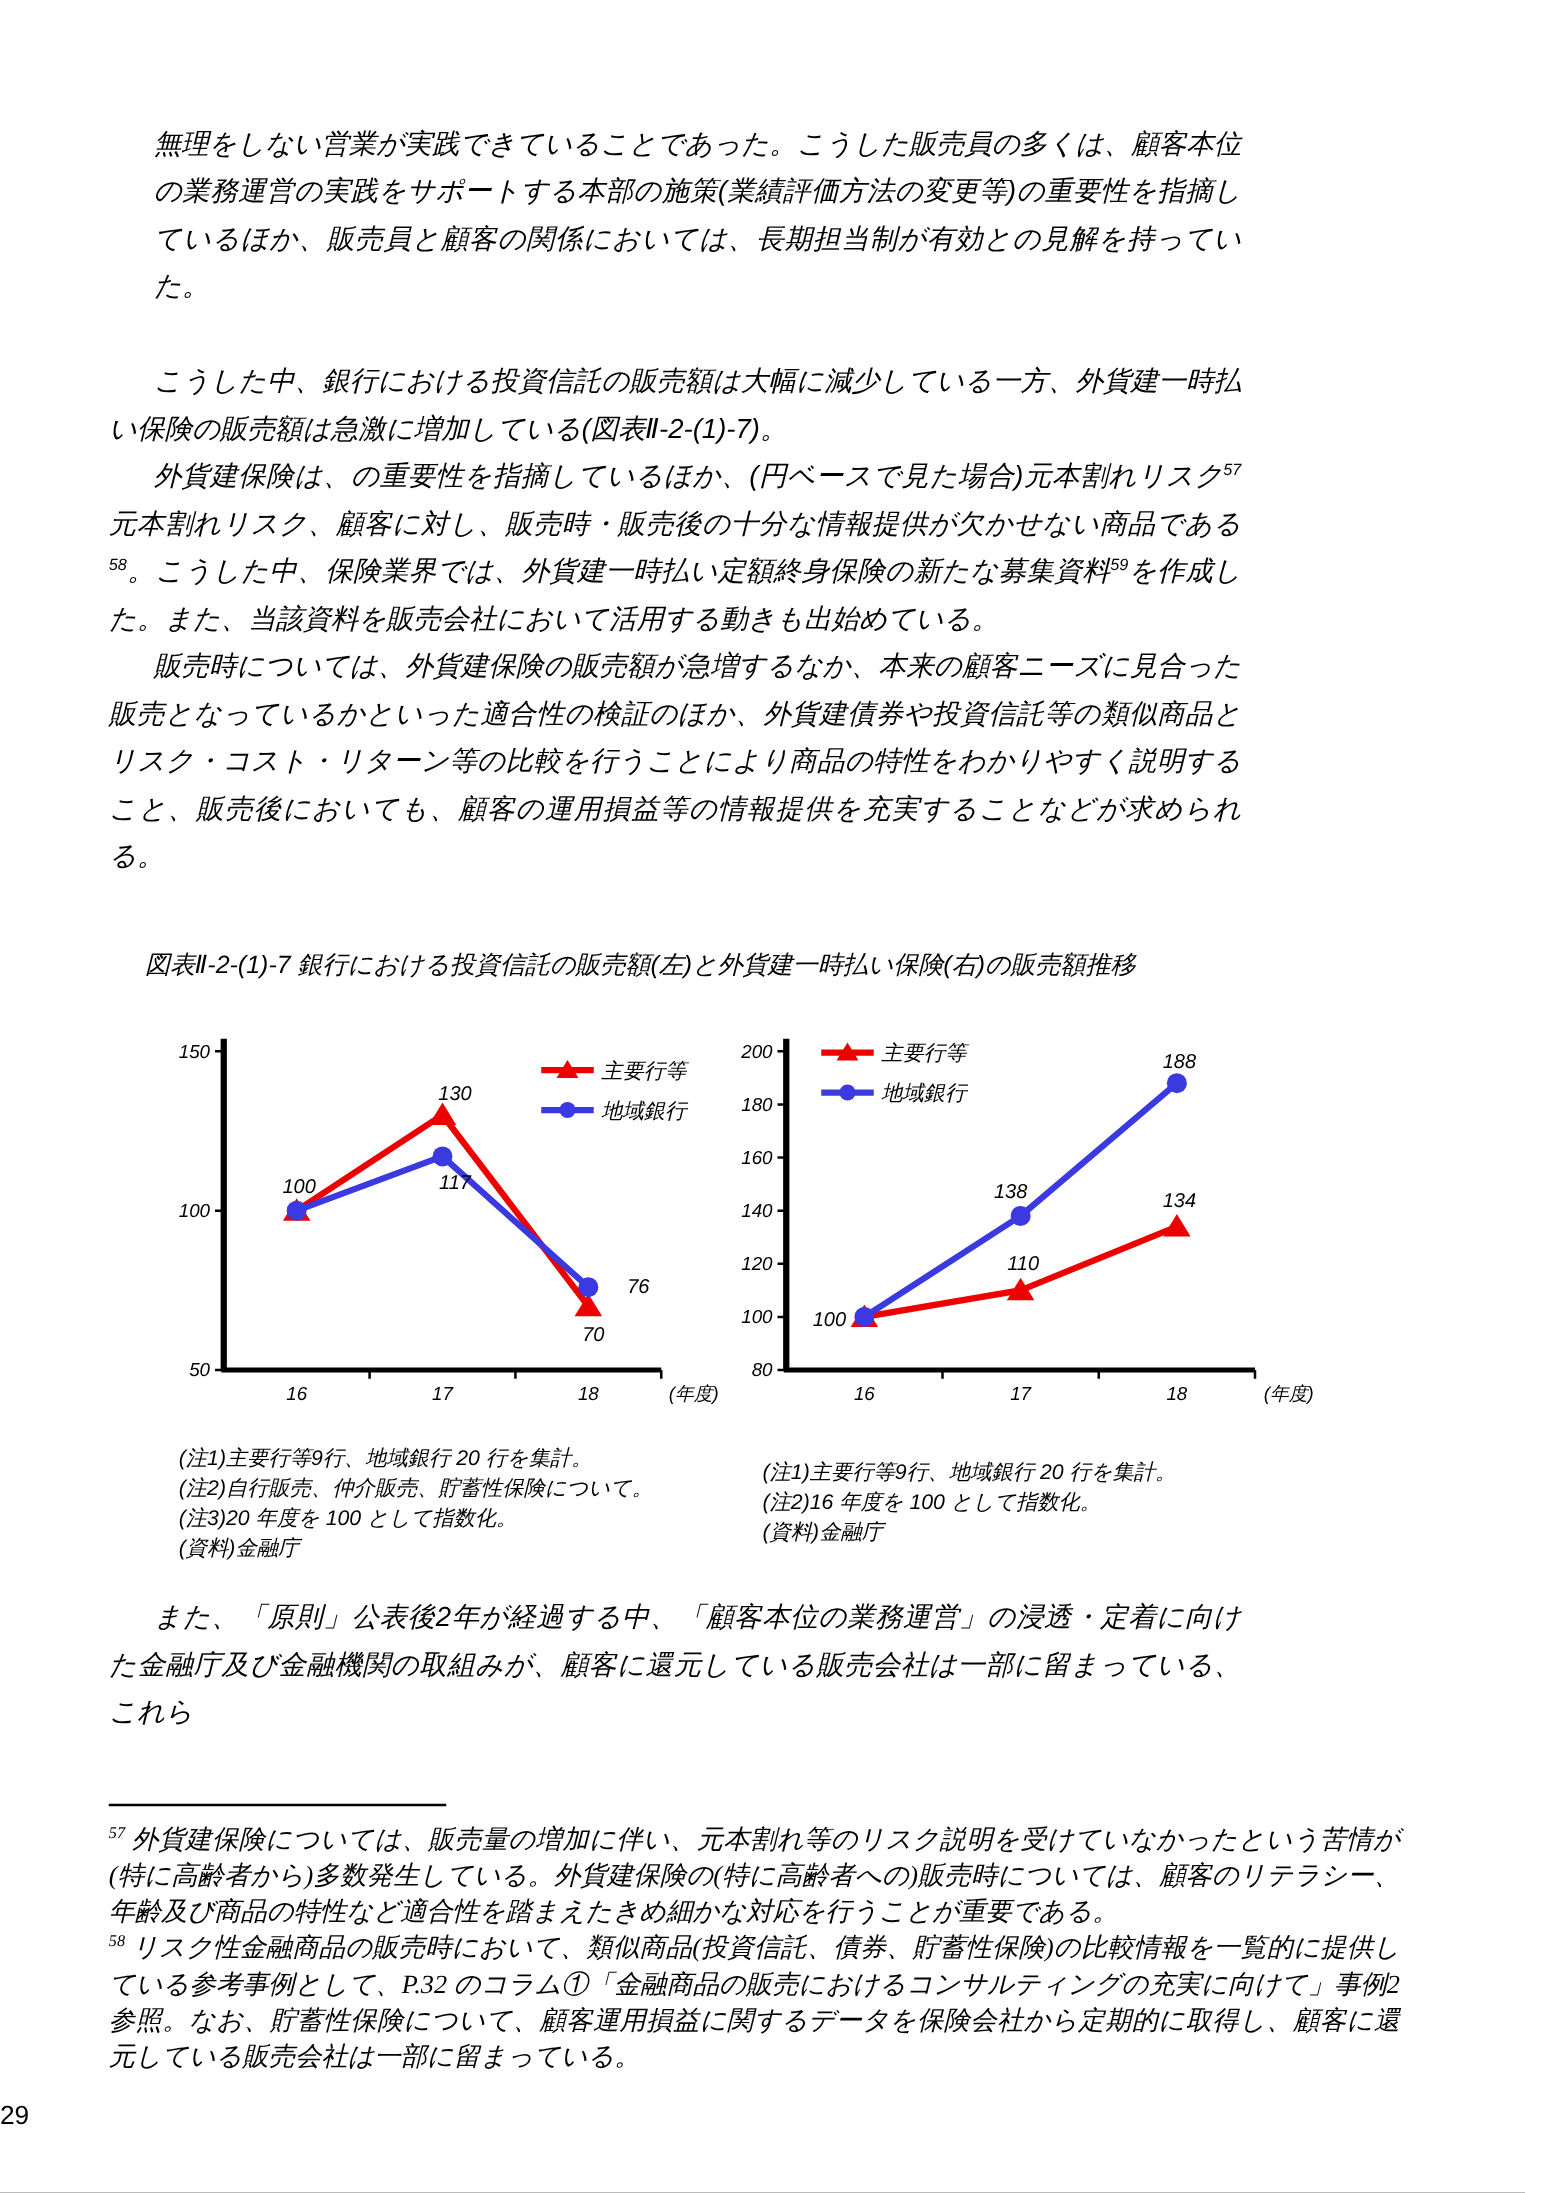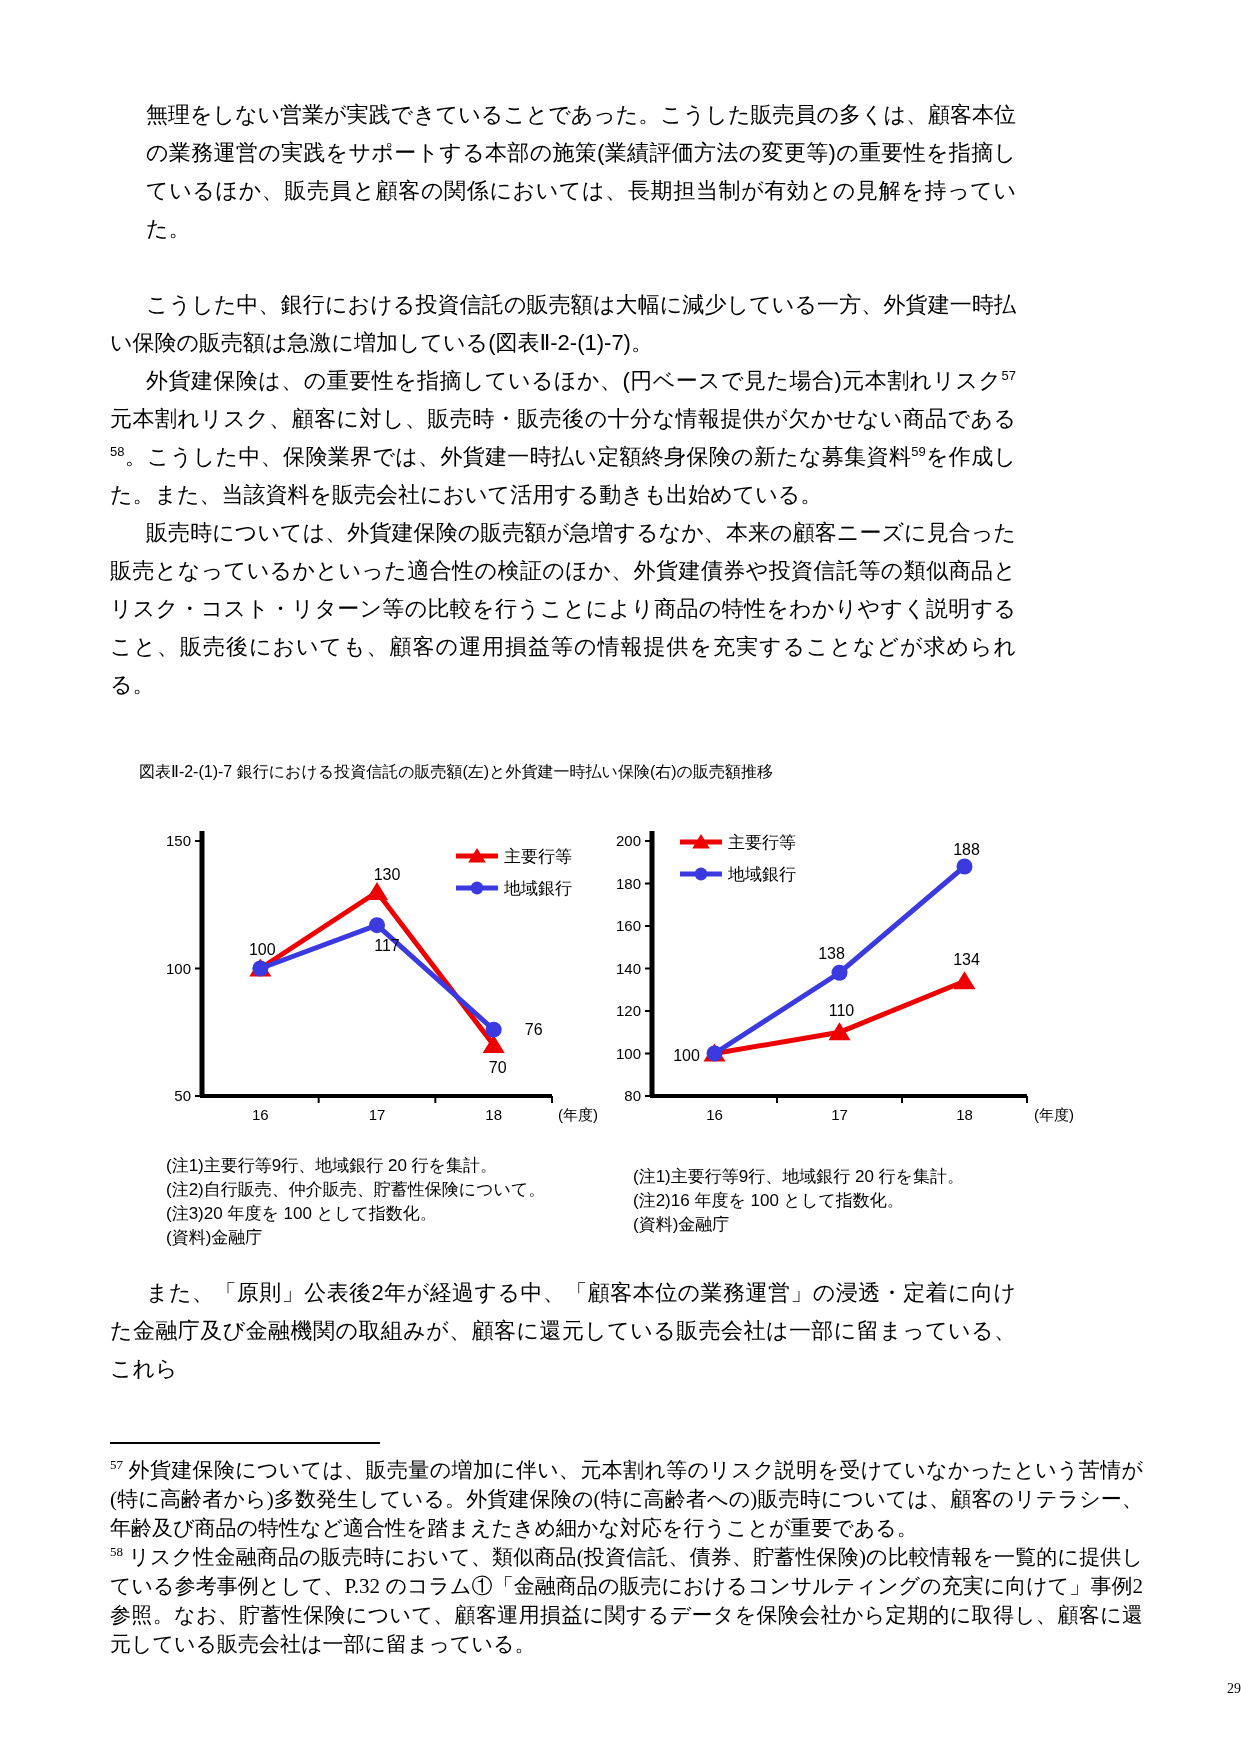--- a/index.html
+++ b/index.html
@@ -1,41 +1,41 @@
 <!DOCTYPE html>
 <html><head>
 <meta charset="utf-8">
 <style>
   html,body{margin:0;padding:0;background:#888;}
   .page{width:1241px;height:1754px;position:relative;background:#fff;margin:0 auto;
         font-family:"Liberation Sans","DejaVu Sans",sans-serif;color:#000;overflow:hidden;}
-  .content{position:absolute;left:110px;top:96px;width:1035px;}
+  .content{position:absolute;left:87px;top:96px;width:1035px;font-style:italic;}
   .para{font-size:22px;line-height:38px;text-align:justify;margin:0;width:906px;}
   .para.indent{text-indent:36px;}
   .para.blockindent{margin-left:36px;width:870px;margin-bottom:38px;}
   sup.fref{font-size:13px;vertical-align:super;line-height:0;}
   .figure{margin-top:54px;}
-  .fig-caption{font-size:16px;margin-left:29px;line-height:28px;}
+  .fig-caption{font-size:20px;margin-left:29px;line-height:28px;}
   .charts{display:flex;margin-top:30px;margin-left:42px;}
   .chart-col-left{width:450px;}
   .chart-col-right{width:545px;}
   svg text.tick{font-size:15px;fill:#000;}
   svg text.dlabel{font-size:16px;fill:#000;}
   svg text.legtext{font-size:17px;fill:#000;}
   .notes{font-size:17px;line-height:24px;margin-top:12px;}
   .notes-left{margin-left:14px;}
   .notes-right{margin-left:31px;padding-top:11px;}
   .para.after-fig{margin-top:24px;}
   .footnote-area{margin-top:54px;font-family:"Liberation Serif","DejaVu Serif",serif;
         font-size:21px;line-height:29px;width:1033px;}
   .fn-rule{width:270px;border:0;border-top:2px solid #000;margin:0 0 12px 0;}
   .fn{text-align:justify;margin:0;}
   .fn sup{font-size:13px;line-height:0;}
-  .page-number{position:absolute;left:0;right:0;top:1681px;text-align:right;
-        font-family:Liberation Serif, serif;font-size:14px;}
+  .page-number{position:absolute;left:0;right:0;top:1681px;text-align:left;
+        font-family:Liberation Sans, sans-serif;font-size:21px;}
 </style>
 </head>
 <body>
 
 <div class="page">
   <div class="content">
 
     <p class="para blockindent">無理をしない営業が実践できていることであった。こうした販売員の多くは、顧客本位の業務運営の実践をサポートする本部の施策(業績評価方法の変更等)の重要性を指摘しているほか、販売員と顧客の関係においては、長期担当制が有効との見解を持っていた。</p>
 
     <p class="para indent">こうした中、銀行における投資信託の販売額は大幅に減少している一方、外貨建一時払い保険の販売額は急激に増加している(図表Ⅱ-2-(1)-7)。</p>

